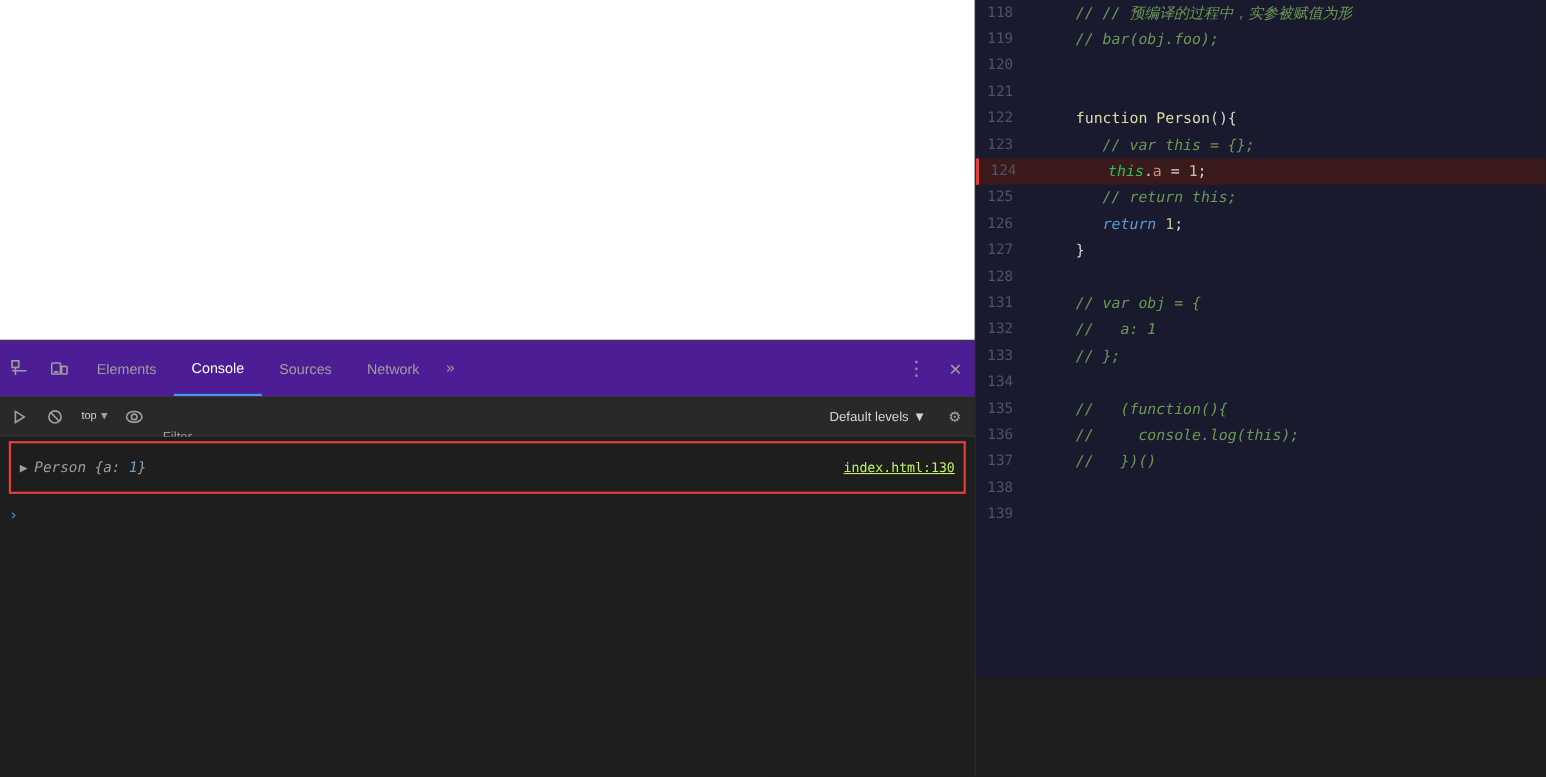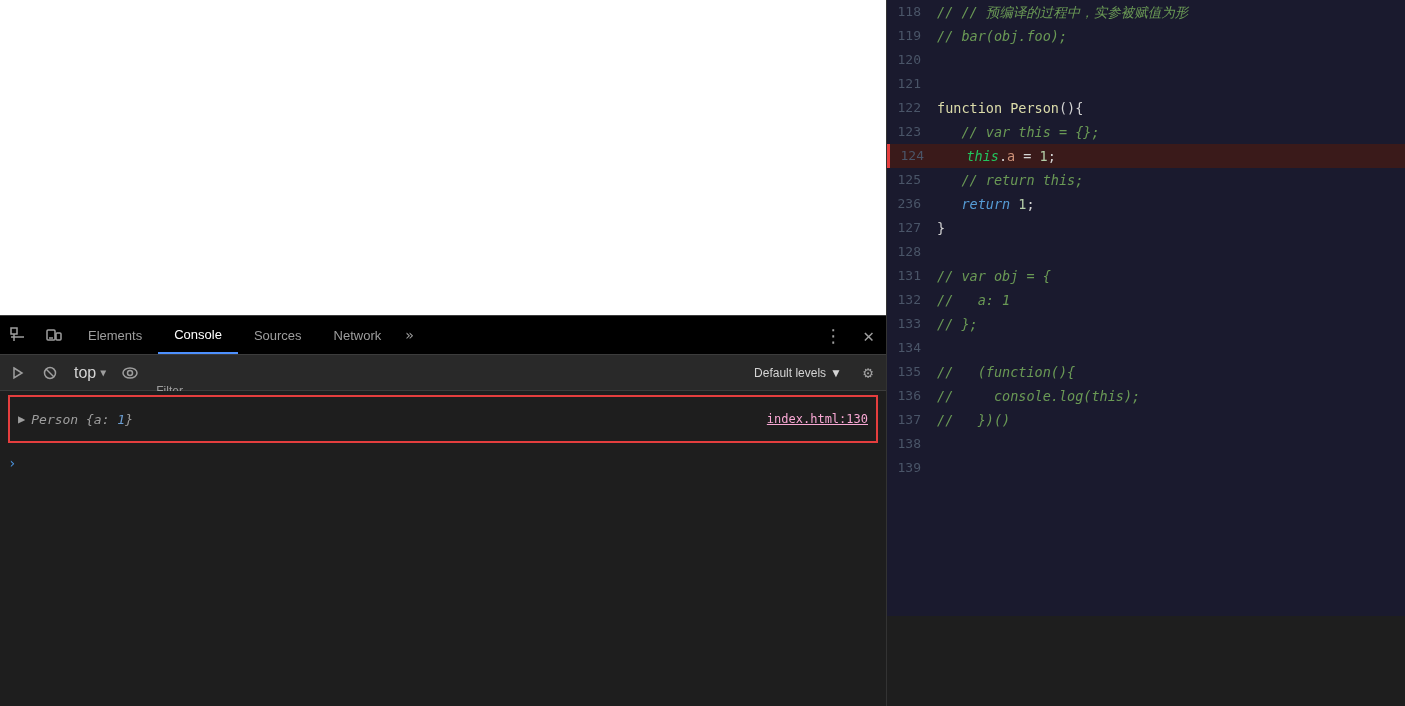--- a/index.html
+++ b/index.html
@@ -24,22 +24,22 @@
 
     
     .page-area {
       background: #ffffff;
       flex: 1;
       min-height: 0;
     }
 
     
     .devtools-toolbar {
-      background: #000000;
-      height: 40px;
+      background: #4c1d95;
+      height: 52px;
       display: flex;
       align-items: center;
       border-top: 1px solid #3c3c3c;
       border-bottom: 1px solid #3c3c3c;
     }
 
     .toolbar-icon-btn {
       width: 36px;
       height: 36px;
       display: flex;
@@ -177,21 +177,21 @@
     }
 
     .entry-text {
       color: #9e9e9e;
       font-size: 13px;
       font-style: italic;
       flex: 1;
     }
 
     .entry-link {
-      color: #f9a8d4;
+      color: #bef264;
       font-size: 12px;
       text-decoration: underline;
       cursor: pointer;
     }
 
     .console-prompt {
       padding: 8px 8px;
       display: flex;
       align-items: center;
       color: #9e9e9e;
@@ -237,20 +237,21 @@
       font-size: 13px;
       user-select: none;
       line-height: 22px;
     }
 
     .line-code {
       flex: 1;
       line-height: 22px;
       white-space: pre;
       padding-right: 16px;
+      margin-left: 41px;
     }
 
     
     .c-comment { color: #6a9955; font-style: italic; }
     .c-keyword { color: #dcdcaa; }
     .c-kw-blue { color: #569cd6; font-style: italic; }
     .c-func { color: #dcdcaa; }
     .c-this { color: #22c55e; font-style: italic; }
     .c-prop { color: #ce9178; }
     .c-num { color: #b5cea8; }
@@ -322,21 +323,21 @@
     </div>
 
     <div class="console-btn">
       <svg width="14" height="14" viewBox="0 0 14 14" fill="none">
         <circle cx="7" cy="7" r="5.5" stroke="#9e9e9e" stroke-width="1.5"></circle>
         <line x1="3" y1="3" x2="11" y2="11" stroke="#9e9e9e" stroke-width="1.5"></line>
       </svg>
     </div>
 
     <div style="display:flex;align-items:center;gap:4px;padding:0 6px;cursor:pointer;">
-      <span style="color:#d4d4d4;font-size:16px;font-family:sans-serif;">top</span>
+      <span style="color:#d4d4d4;font-size:10px;font-family:sans-serif;">top</span>
       <span style="color:#9e9e9e;font-size:10px;">▼</span>
     </div>
 
     <div class="console-btn">
       <svg width="16" height="12" viewBox="0 0 16 12" fill="none">
         <ellipse cx="8" cy="6" rx="7" ry="5" stroke="#9e9e9e" stroke-width="1.5"></ellipse>
         <circle cx="8" cy="6" r="2.5" stroke="#9e9e9e" stroke-width="1.5"></circle>
       </svg>
     </div>
 
@@ -396,21 +397,21 @@
       </div>
       <div class="code-line line-highlight">
         <span class="line-num">124</span>
         <span class="line-code"><span class="c-this">   this</span><span class="c-punct">.</span><span class="c-prop">a</span><span class="c-punct"> = </span><span class="c-num">1</span><span class="c-punct">;</span></span>
       </div>
       <div class="code-line">
         <span class="line-num">125</span>
         <span class="line-code"><span class="c-comment">   // return this;</span></span>
       </div>
       <div class="code-line">
-        <span class="line-num">236</span>
+        <span class="line-num">126</span>
         <span class="line-code"><span class="c-plain">   </span><span class="c-kw-blue">return</span><span class="c-plain"> </span><span class="c-num">1</span><span class="c-punct">;</span></span>
       </div>
       <div class="code-line">
         <span class="line-num">127</span>
         <span class="line-code"><span class="c-punct">}</span></span>
       </div>
       <div class="code-line">
         <span class="line-num">128</span>
         <span class="line-code"></span>
       </div>

